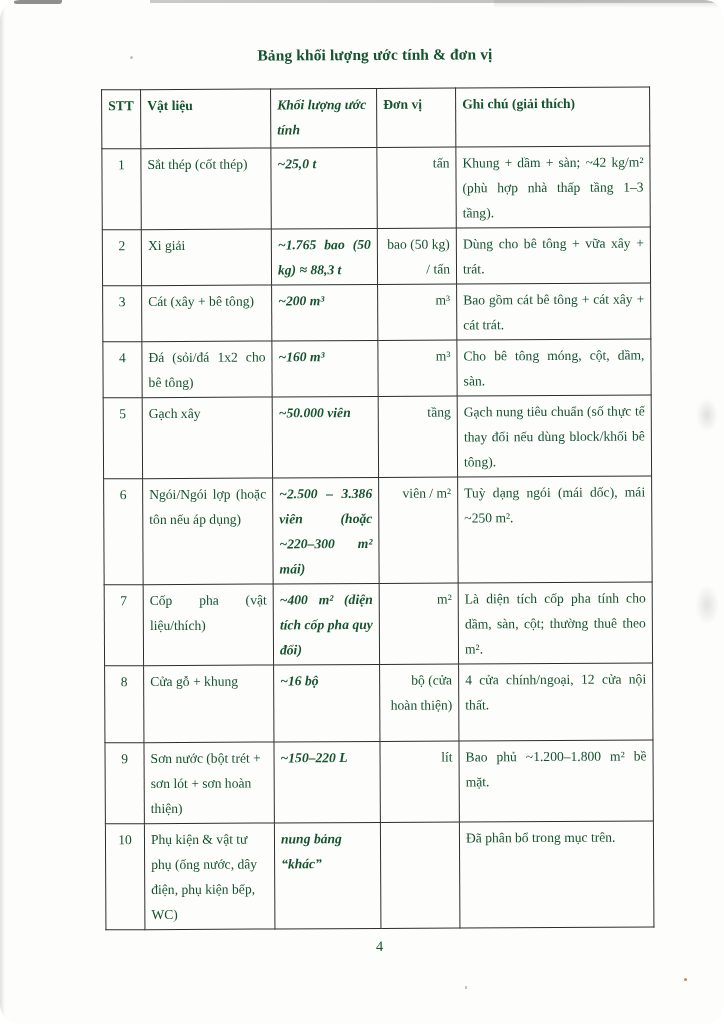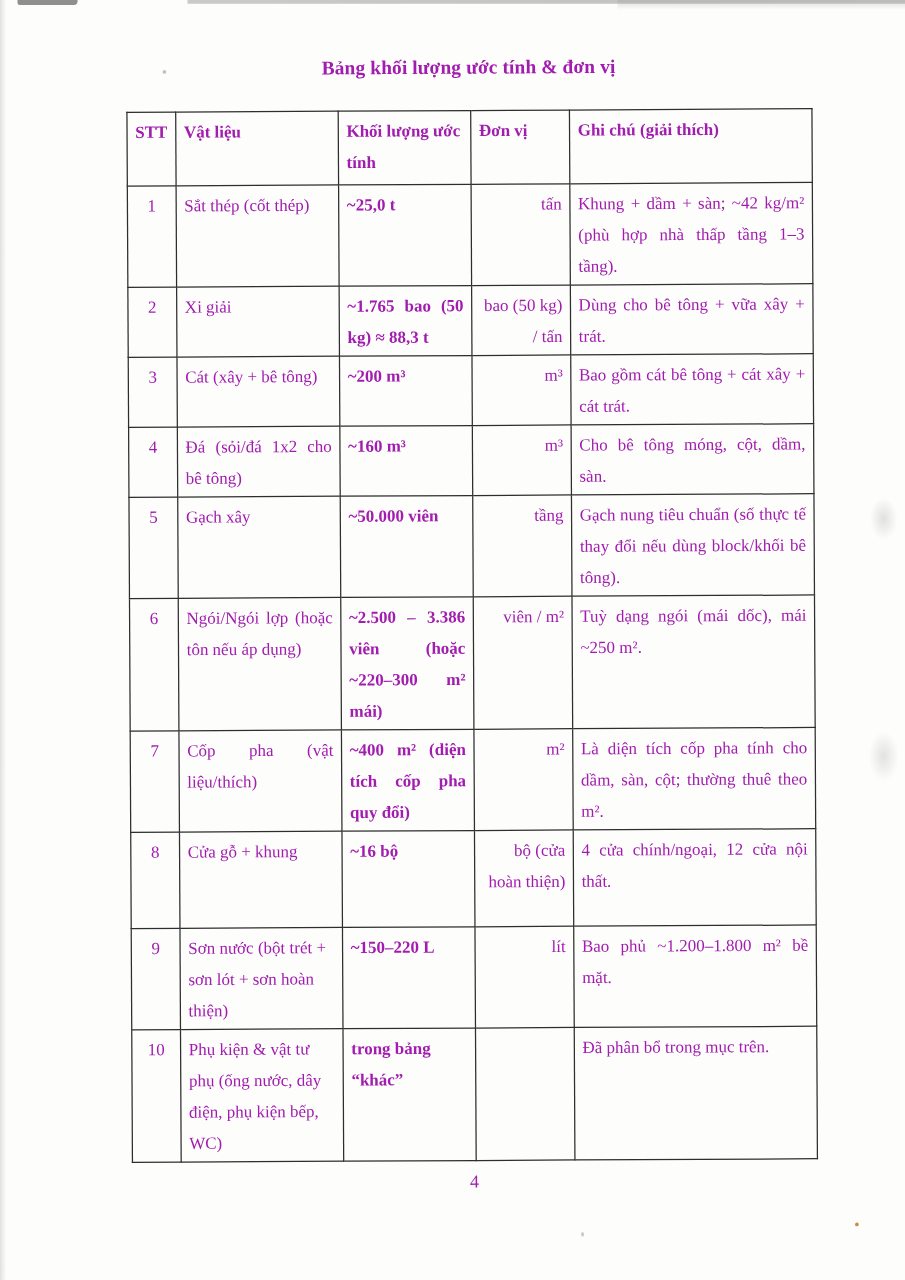--- a/index.html
+++ b/index.html
@@ -3,21 +3,22 @@
 <meta charset="utf-8">
 <style>
   html,body{margin:0;padding:0;}
   body{background:#ffffff;}
   #sheet{
     position:relative;
     width:724px;height:1024px;
     background:#fdfdfc;
     overflow:hidden;
     font-family:"Liberation Serif","DejaVu Serif",serif;
-    color:#a21caf;
+    color:#14532d;
+    border-radius:20px;
   }
   
   .edge-top-smudge{position:absolute;left:14px;top:0;width:48px;height:4px;background:#5f5f5f;opacity:.7;border-radius:0 0 3px 2px;}
   .edge-top-line{position:absolute;left:150px;right:0;top:0;height:3px;background:linear-gradient(to right,rgba(140,140,140,.45),rgba(110,110,110,.4) 55%,rgba(150,150,150,.5));}
   .edge-top-fade{position:absolute;right:0;top:0;width:230px;height:8px;background:linear-gradient(to bottom,rgba(160,160,160,.35),rgba(255,255,255,0));}
   .edge-left-strip{position:absolute;left:0;top:0;bottom:0;width:5px;background:linear-gradient(to right,#e1e1e0,rgba(255,255,255,0));}
   .smudge-a{position:absolute;left:696px;top:398px;width:22px;height:34px;background:radial-gradient(closest-side,rgba(150,150,150,.28),rgba(255,255,255,0));}
   .smudge-b{position:absolute;left:695px;top:585px;width:24px;height:40px;background:radial-gradient(closest-side,rgba(150,150,150,.26),rgba(255,255,255,0));}
   .speck-orange{position:absolute;left:684px;top:978px;width:3px;height:3px;border-radius:50%;background:#cf8a3e;}
   .speck-gray-1{position:absolute;left:130px;top:56px;width:3px;height:3px;border-radius:50%;background:#9a9a9a;opacity:.6;}
@@ -42,21 +43,21 @@
   .qty col.c-gc{width:194px;}
   .qty th,.qty td{
     border:1px solid #2e2e2e;
     vertical-align:top;
     padding:3px 6px 2px 6px;
     overflow:hidden;
   }
   .qty th{font-weight:bold;text-align:left;}
   .stt{text-align:center;padding-left:2px;padding-right:2px;}
   .vl{padding-left:7px;padding-right:7px;}
-  .kl{font-weight:bold;padding-left:6px;padding-right:3px;}
+  .kl{font-weight:bold;padding-left:6px;padding-right:3px;font-style:italic;}
   .dv{padding-left:12px;padding-right:6px;text-align:right;}
   .gc{padding-left:7px;padding-right:4px;}
   .jus{text-align:justify;}
   .mid{vertical-align:middle;}
   .pad-top{padding-top:27px;}
   tr.h-hdr{height:59px;}
   tr.h-r1{height:71px;}  tr.h-r2{height:52px;}
   tr.h-r3{height:50px;}  tr.h-r4{height:53px;}
   tr.h-r5{height:75px;}  tr.h-r6{height:104px;}
   tr.h-r7{height:73px;}  tr.h-r8{height:77px;}
@@ -162,21 +163,21 @@
         <tr class="h-r9">
           <td class="stt">9</td>
           <td class="vl">Sơn nước (bột trét + sơn lót + sơn hoàn thiện)</td>
           <td class="kl">~150–220 L</td>
           <td class="dv mid">lít</td>
           <td class="gc jus">Bao phủ ~1.200–1.800 m² bề mặt.</td>
         </tr>
         <tr class="h-r10">
           <td class="stt">10</td>
           <td class="vl">Phụ kiện &amp; vật tư phụ (ống nước, dây điện, phụ kiện bếp, WC)</td>
-          <td class="kl pad-top">trong bảng “khác”</td>
+          <td class="kl pad-top">nung bảng “khác”</td>
           <td class="dv"></td>
           <td class="gc jus">Đã phân bổ trong mục trên.</td>
         </tr>
       </tbody>
     </table>
 
     <div class="page-number">4</div>
 
   </div>
 </div>

